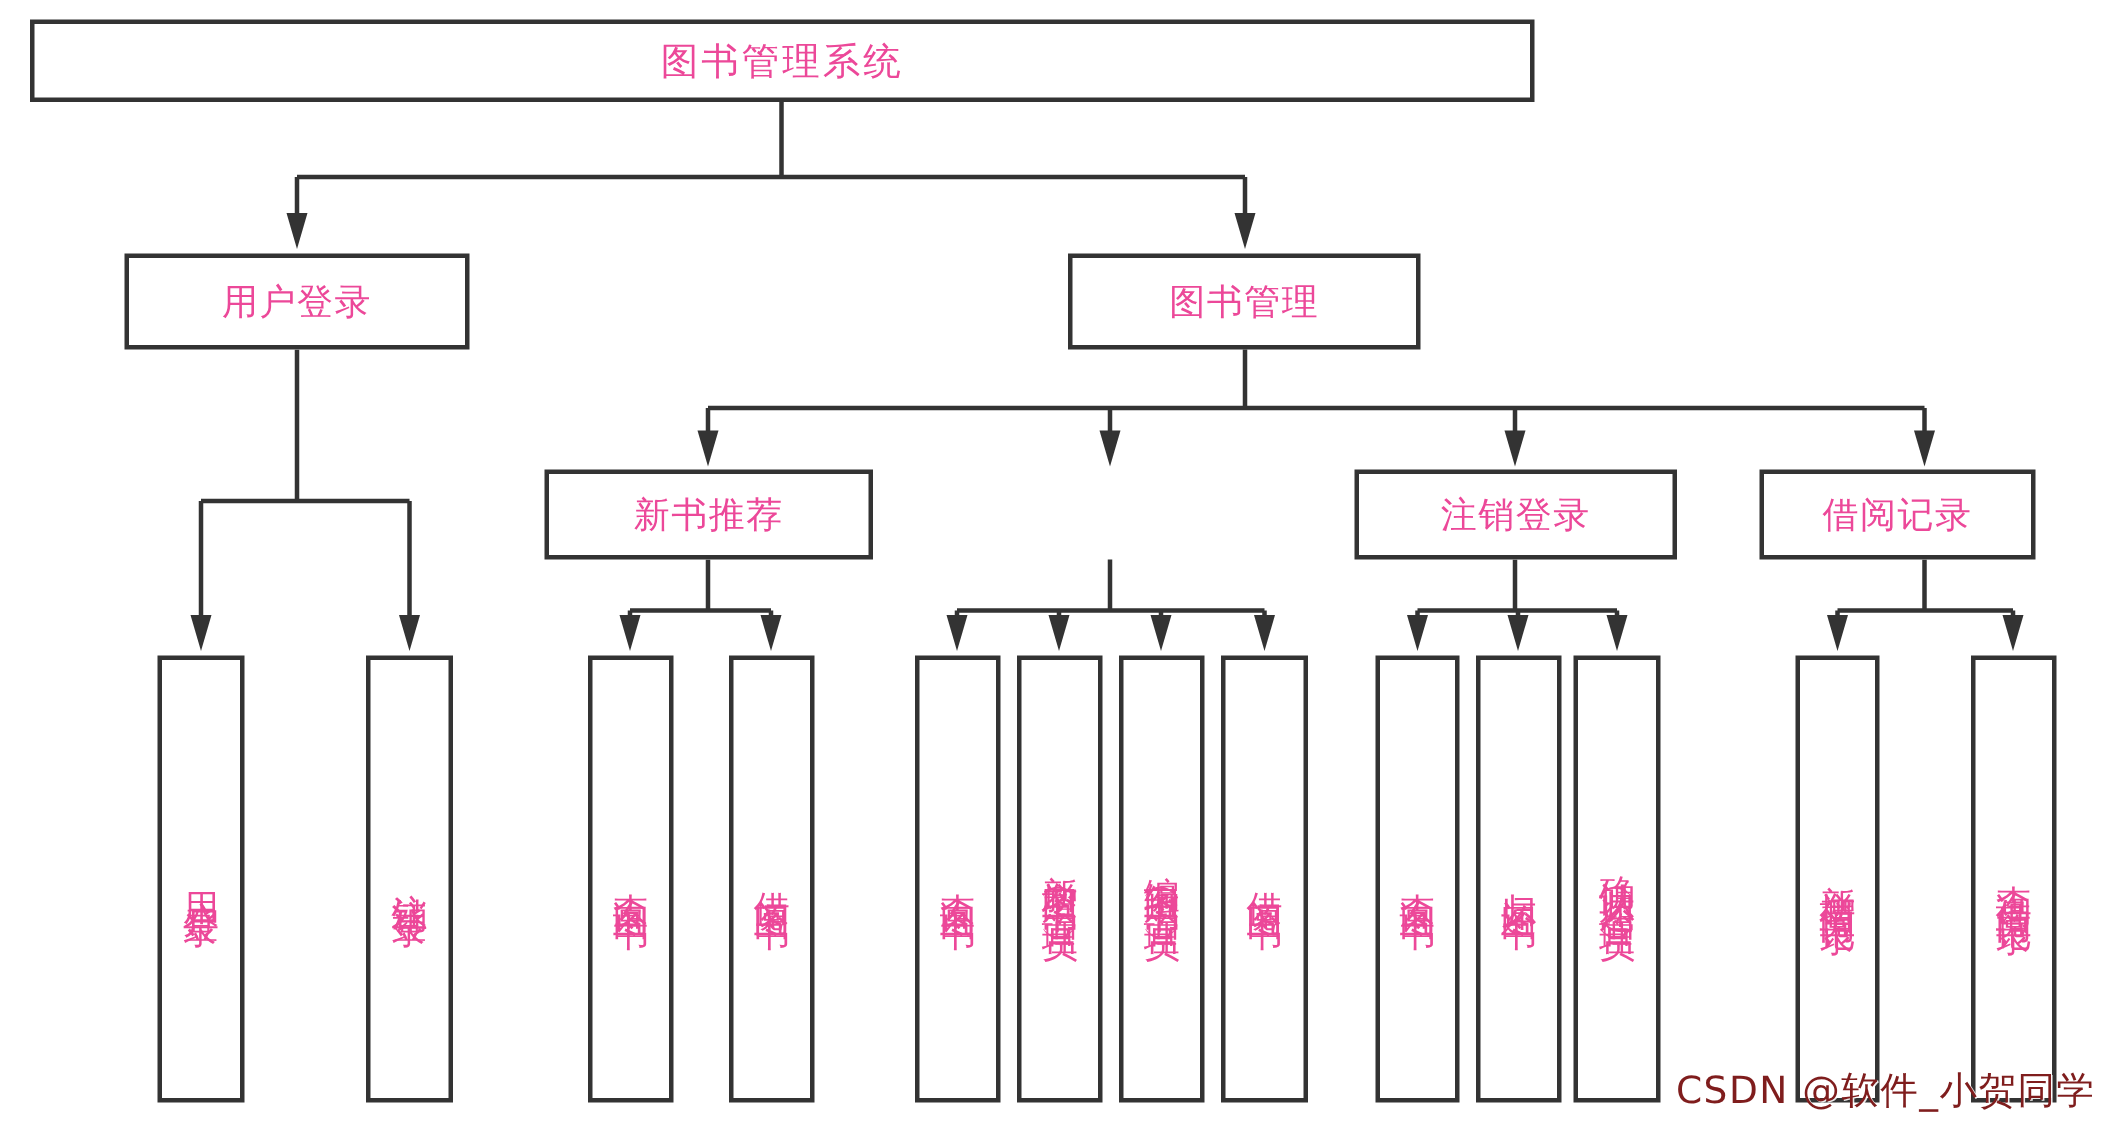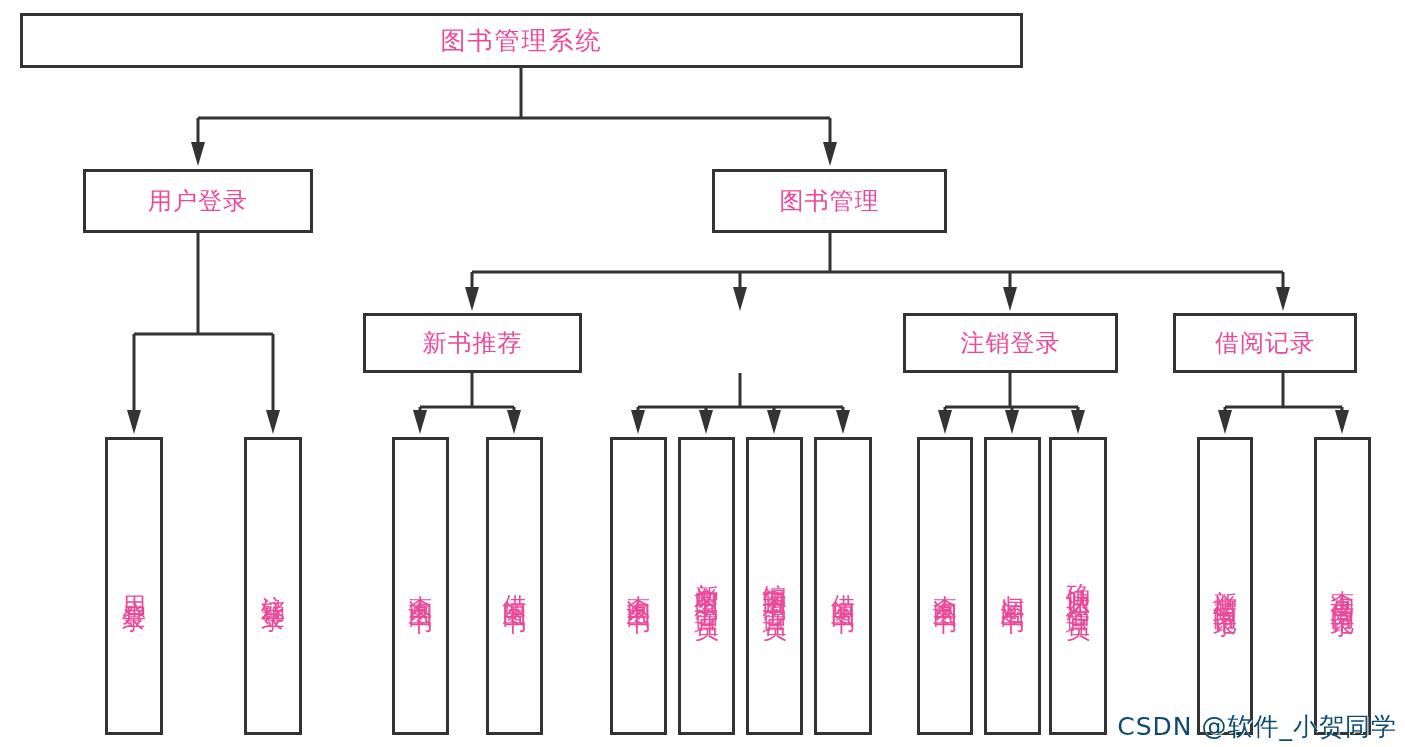--- a/index.html
+++ b/index.html
@@ -36,21 +36,21 @@
     font-size: 24px;
     letter-spacing: 5px;
     line-height: 1;
   }
   .watermark {
     position: absolute;
     right: 8px;
     bottom: 4px;
     z-index: 6;
     font-size: 25px;
-    color: #0c4a6e;
+    color: #7f1d1d;
     letter-spacing: 1px;
     text-shadow: 1px 1px 0 rgba(255,255,255,0.9);
     white-space: nowrap;
   }
 </style>
 </head>
 <body>
 
 <div class="canvas">
 

